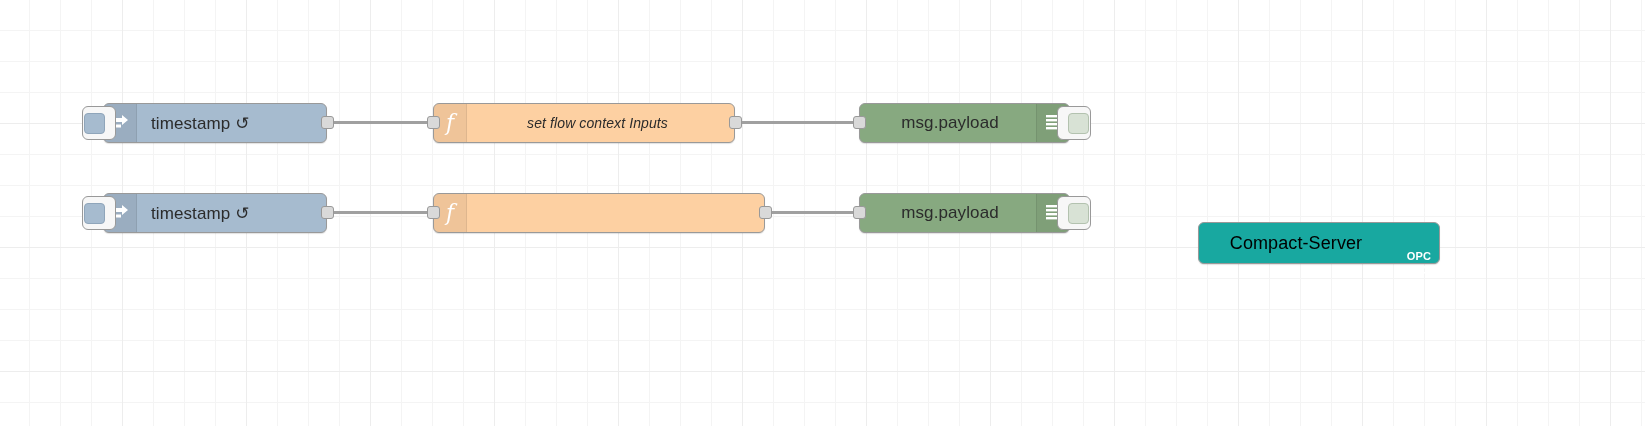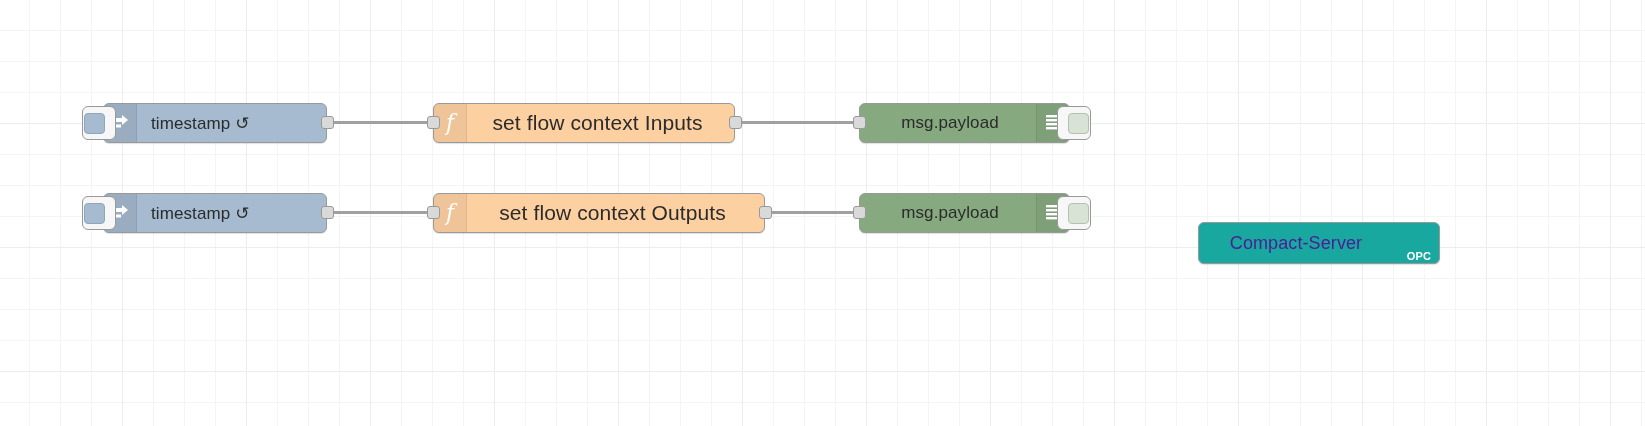--- a/index.html
+++ b/index.html
@@ -100,21 +100,22 @@
     flex: 0 0 32px;
     background: rgba(0,0,0,0.055);
     border-right: 1px solid rgba(0,0,0,0.07);
     border-radius: 5px 0 0 5px;
     display: flex;
     align-items: center;
     justify-content: center;
   }
   .function .node-label {
     justify-content: center;
-    font-size: 21px;
+    font-style: italic;
+    font-size: 14px;
     padding-right: 6px;
   }
 
   
   .debug {
     background: #87a980;
     justify-content: space-between;
   }
   .debug .node-label {
     justify-content: center;
@@ -155,21 +156,21 @@
     margin-left: 9px;
   }
 
   
   .opcua {
     background: #18a8a0;
     height: 42px;
   }
   .opcua .node-label {
     justify-content: center;
-    color: #4c1d95;
+    color: #000000;
     font-size: 18px;
     padding-left: 5px;
     padding-right: 10px;
   }
   .opcua .icon-box-right {
     width: 40px;
     flex: 0 0 40px;
     background: rgba(0,0,0,0.05);
     border-left: 1px solid rgba(0,0,0,0.09);
     border-radius: 0 5px 5px 0;
@@ -284,21 +285,20 @@
     <div class="node-label">timestamp ↺</div>
   </div>
   <div class="port" style="left:321px; top:206px;"></div>
 
   <div class="node function" style="left:433px; top:193px; width:332px;">
     <div class="icon-box">
       <svg class="glyph" width="22" height="26" viewBox="0 0 22 26">
         <text x="11" y="20" font-family="DejaVu Serif, serif" font-size="22" font-style="italic" fill="#ffffff" text-anchor="middle">f</text>
       </svg>
     </div>
-    <div class="node-label">set flow context Outputs</div>
   </div>
   <div class="port" style="left:427px; top:206px;"></div>
   <div class="port" style="left:759px; top:206px;"></div>
 
   <div class="node debug" style="left:859px; top:193px; width:211px;">
     <div class="node-label">msg.payload</div>
     <div class="icon-box-right">
       <svg class="glyph" width="18" height="20" viewBox="0 0 18 20">
         <rect x="2" y="2" width="14" height="2.4" fill="#ffffff"></rect>
         <rect x="2" y="6" width="14" height="2.4" fill="#ffffff"></rect>

